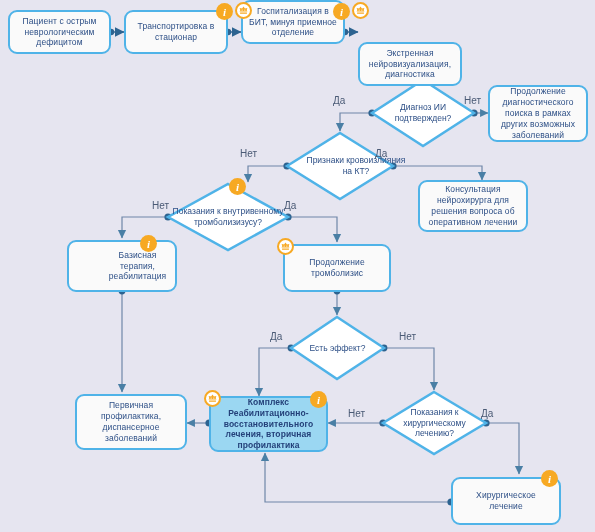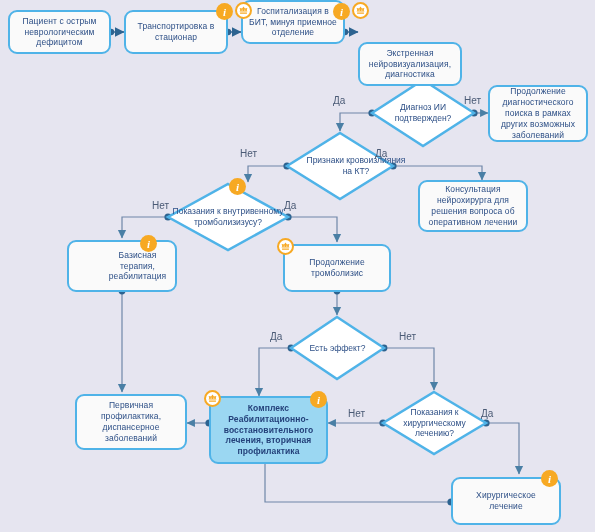--- a/index.html
+++ b/index.html
@@ -237,21 +237,21 @@
   </div>
 
   <div class="node box" style="left:67px; top:240px; width:110px; height:52px;padding-left:37px;">
     <span class="txt">Базисная терапия, реабилитация</span>
   </div>
 
   <div class="node box" style="left:283px; top:244px; width:108px; height:48px;">
     <span class="txt">Продолжение тромболизис</span>
   </div>
 
-  <div class="node box filled" style="left:209px; top:396px; width:119px; height:68px;">
+  <div class="node box filled" style="left:209px; top:396px; width:119px; height:56px;">
     <span class="txt">Комплекс Реабилитационно-восстановительного лечения, вторичная профилактика</span>
   </div>
 
   <div class="node box" style="left:75px; top:394px; width:112px; height:56px;">
     <span class="txt">Первичная профилактика, диспансерное заболеваний</span>
   </div>
 
   <div class="node box" style="left:451px; top:477px; width:110px; height:48px;">
     <span class="txt">Хирургическое лечение</span>
   </div>

